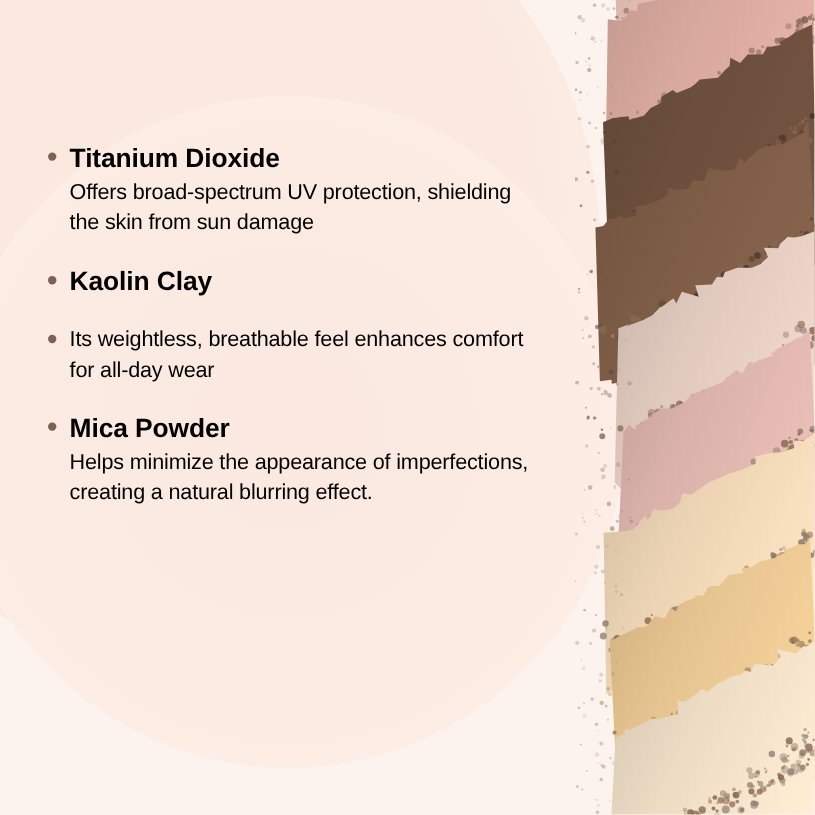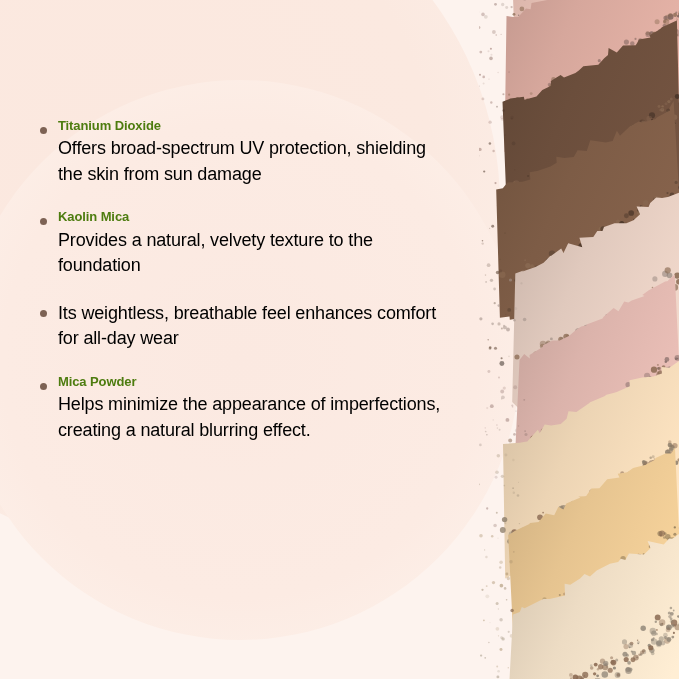--- a/index.html
+++ b/index.html
@@ -97,23 +97,23 @@
     left: 0;
     top: 9px;
     width: 7px;
     height: 7px;
     border-radius: 50%;
     background: #7d6254;
   }
 
   .item-name {
     display: block;
-    font-size: 13px;
+    font-size: 22px;
     font-weight: bold;
-    color: #4d7c0f;
+    color: #000000;
     line-height: 1.25;
     letter-spacing: -0.1px;
   }
   .item-desc {
     display: block;
     font-size: 18px;
     color: #000000;
     line-height: 1.42;
     letter-spacing: -0.15px;
     margin-top: 2px;
@@ -145,22 +145,21 @@
 
       <li class="item">
         <span class="bullet"></span>
         <span class="item-name">Titanium Dioxide</span>
         <span class="item-desc">Offers broad-spectrum UV protection, shielding the skin from sun damage</span>
       </li>
 
 
       <li class="item">
         <span class="bullet"></span>
-        <span class="item-name">Kaolin Mica</span>
-        <span class="item-desc">Provides a natural, velvety texture to the foundation</span>
+        <span class="item-name">Kaolin Clay</span>
       </li>
 
       <li class="item">
         <span class="bullet"></span>
         <span class="item-desc">Its weightless, breathable feel enhances comfort for all-day wear</span>
       </li>
 
       <li class="item">
         <span class="bullet"></span>
         <span class="item-name">Mica Powder</span>

